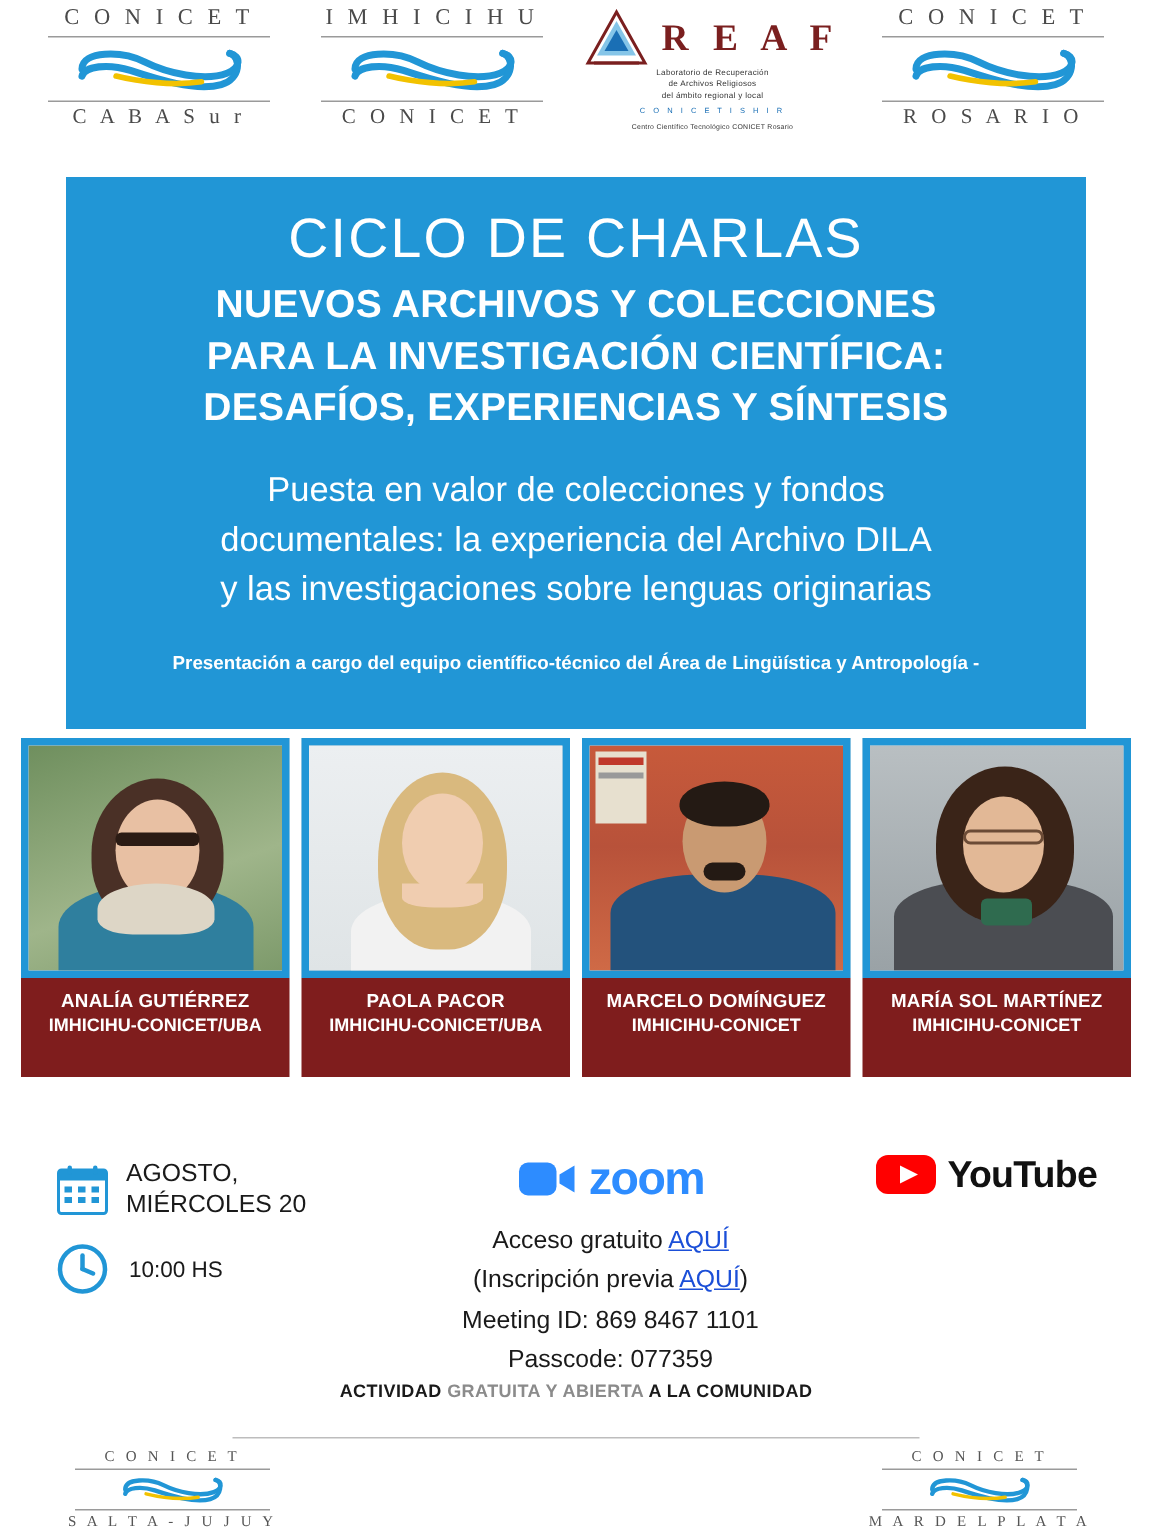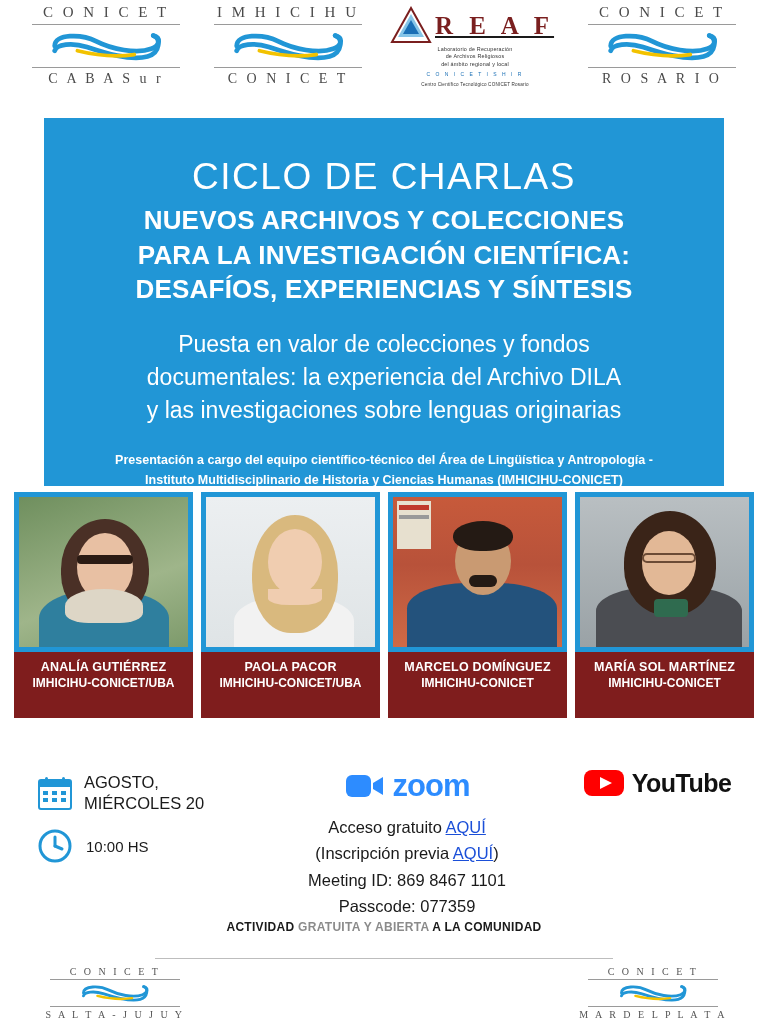--- a/index.html
+++ b/index.html
@@ -25,36 +25,36 @@
   }
   .logo .lbl-bottom {
     font-size: 14px; letter-spacing: 3px; color: #4a4a4a;
     font-family: "Liberation Serif", serif;
   }
   .rule { height: 1px; background: #9a9a9a; margin: 3px 6px; }
   .infinity { height: 36px; display:block; margin: 2px auto; }
 
   
   .reaf { width: 170px; text-align: center; padding-top: 2px; }
-  .reaf-top { display: flex; align-items: center; justify-content: flex-start; gap: 3px; text-decoration: underline; }
+  .reaf-top { display: flex; align-items: center; justify-content: space-between; gap: 3px; }
   .reaf-word {
     font-family: "Liberation Serif", serif; font-weight: bold;
     font-size: 25px; color: #7a1f1f; letter-spacing: 5px;
   }
   .reaf-sub { font-size: 5.4px; color: #333; line-height: 1.35; letter-spacing: .2px; }
   .reaf-foot { font-size: 4.6px; color: #333; margin-top: 5px; letter-spacing: .2px;}
   .reaf-conicet { font-size: 5px; color:#1a6fb5; letter-spacing:2px; margin-top:3px;}
 
   
   .banner {
     position: absolute; left: 44px; top: 118px; width: 680px; height: 368px;
     background: #2196d6; color: #ffffff; text-align: center; padding: 16px 26px 10px;
   }
   .banner h1 {
-    margin: 22px 0 6px; font-size: 37px; font-weight: 400; letter-spacing: 1.5px;
+    margin: 4px 0 6px; font-size: 37px; font-weight: 400; letter-spacing: 1.5px;
   }
   .banner h2 {
     margin: 2px 0; font-size: 26px; font-weight: bold; letter-spacing: .2px; line-height: 1.25;
   }
   .banner h3 {
     margin: 22px 0 0; font-size: 23px; font-weight: normal; line-height: 1.45;
   }
   .banner .credits {
     margin-top: 22px; font-size: 12.5px; font-weight: bold; line-height: 1.6;
   }
@@ -188,21 +188,20 @@
   <div class="banner">
     <h1>CICLO DE CHARLAS</h1>
     <h2>NUEVOS ARCHIVOS Y COLECCIONES</h2>
     <h2>PARA LA INVESTIGACIÓN CIENTÍFICA:</h2>
     <h2>DESAFÍOS, EXPERIENCIAS Y SÍNTESIS</h2>
     <h3>Puesta en valor de colecciones y fondos</h3>
     <h3 style="margin-top:0">documentales: la experiencia del Archivo DILA</h3>
     <h3 style="margin-top:0">y las investigaciones sobre lenguas originarias</h3>
     <div class="credits">
       <div>Presentación a cargo del equipo científico-técnico del Área de Lingüística y Antropología -</div>
-      <div>Instituto Multidisciplinario de Historia y Ciencias Humanas (IMHICIHU-CONICET)</div>
     </div>
   </div>
 
   <div class="speakers">
 
     <div class="spk">
       <div class="photo">
         <div class="ph">
           <div class="bg" style="background:linear-gradient(160deg,#6f8f5e,#9fb58a 60%,#7d9a6b)"></div>
           <div class="body" style="left:20px;bottom:0;width:130px;height:58px;background:#2f7f9e"></div>

